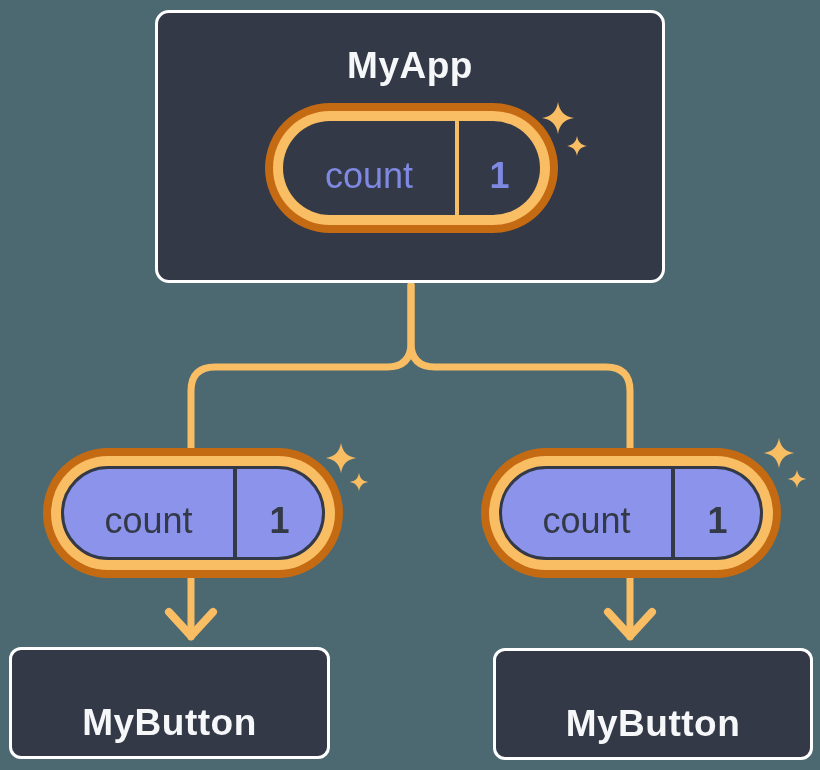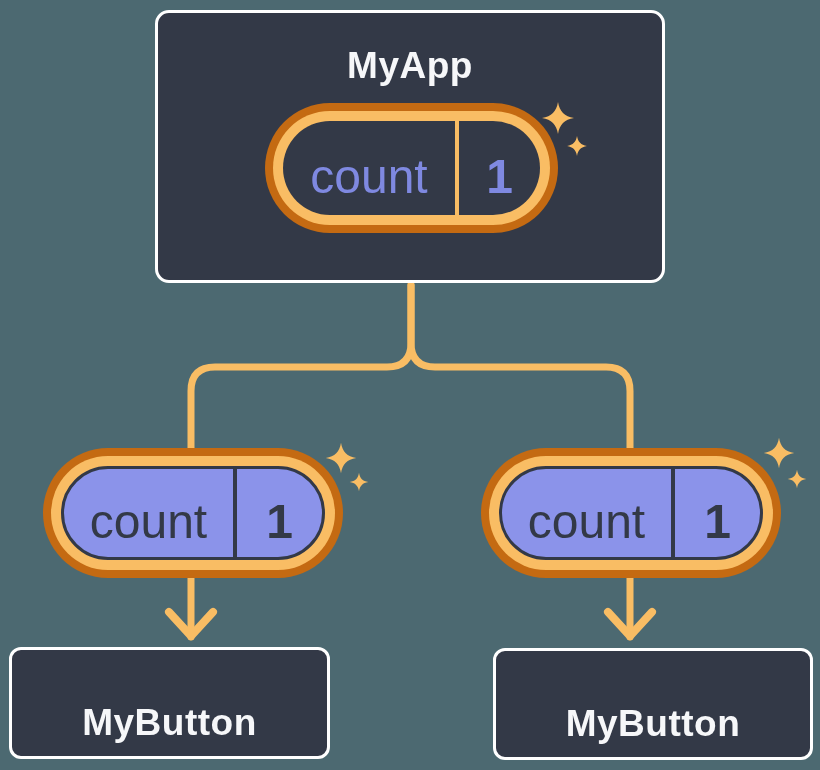--- a/index.html
+++ b/index.html
@@ -59,21 +59,21 @@
   .pill-inner {
     border-radius: 999px;
     height: 100%;
     display: flex;
     align-items: stretch;
     overflow: hidden;
     box-sizing: border-box;
   }
   .pill-cell {
     display: flex; align-items: center; justify-content: center;
-    font-size: 48px;
+    font-size: 36px;
     margin-top: 16px;
   }
   .pill-key { flex: 1; font-weight: 500; }
   .pill-divider { width: 4px; }
   .pill-value { font-weight: 700; }
 
   
   #state-pill { left: 265px; top: 103px; width: 293px; height: 130px; position: absolute; }
   #state-pill .pill-inner { background: #333947; }
   #state-pill .pill-divider { background: #f9bd64; }

